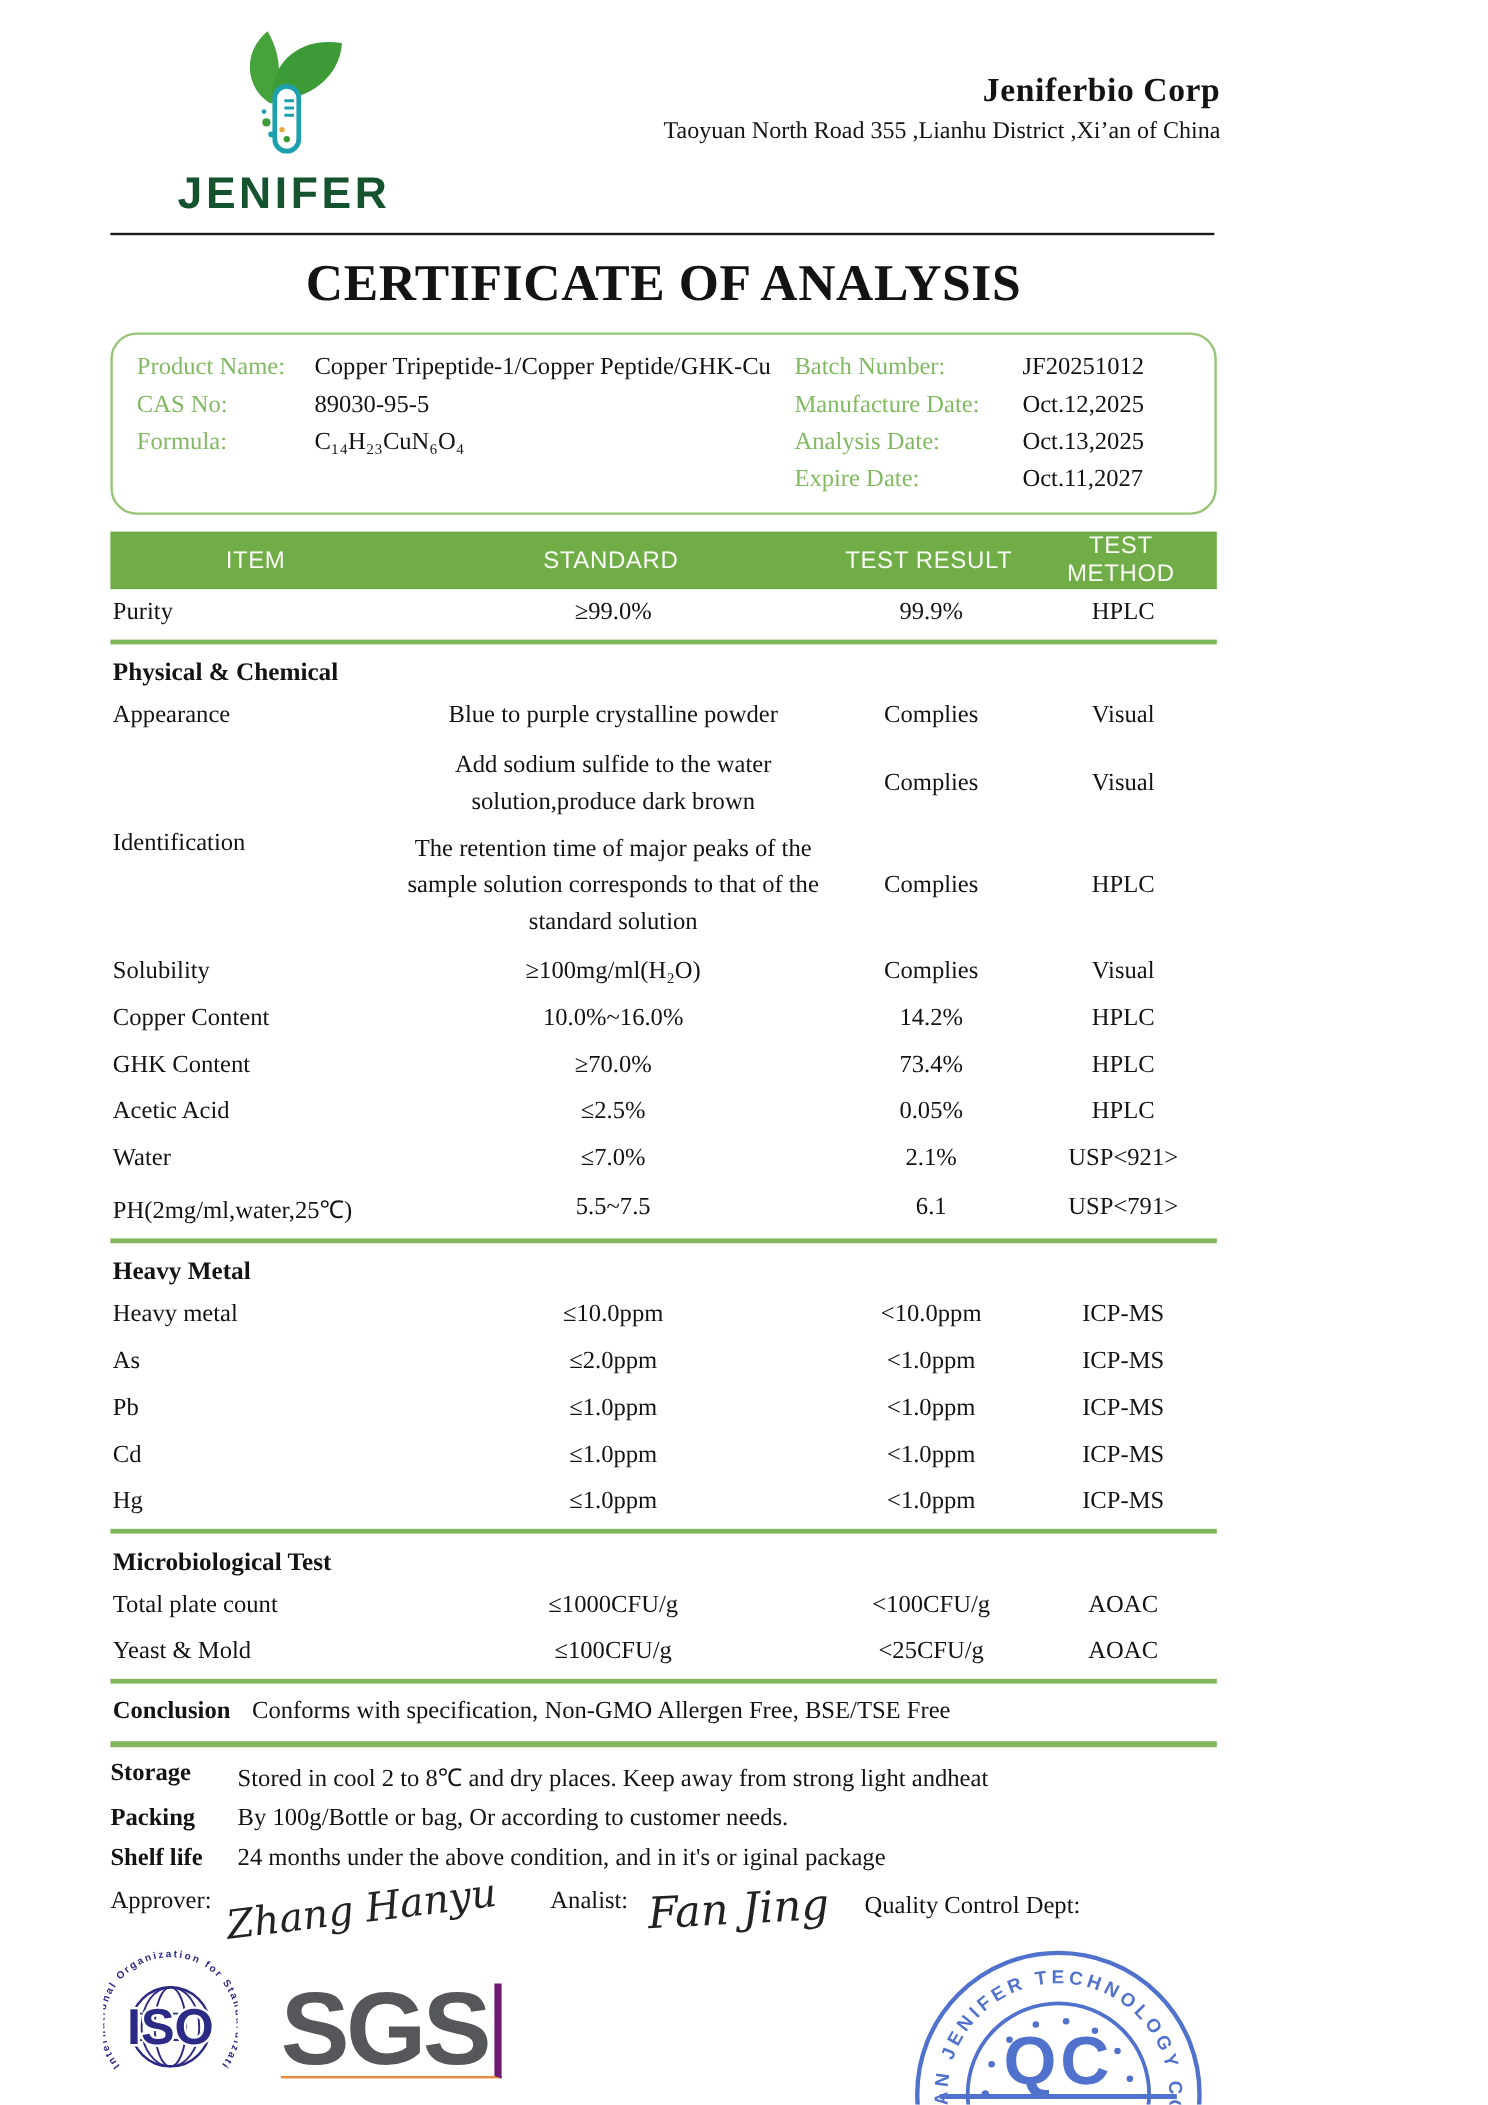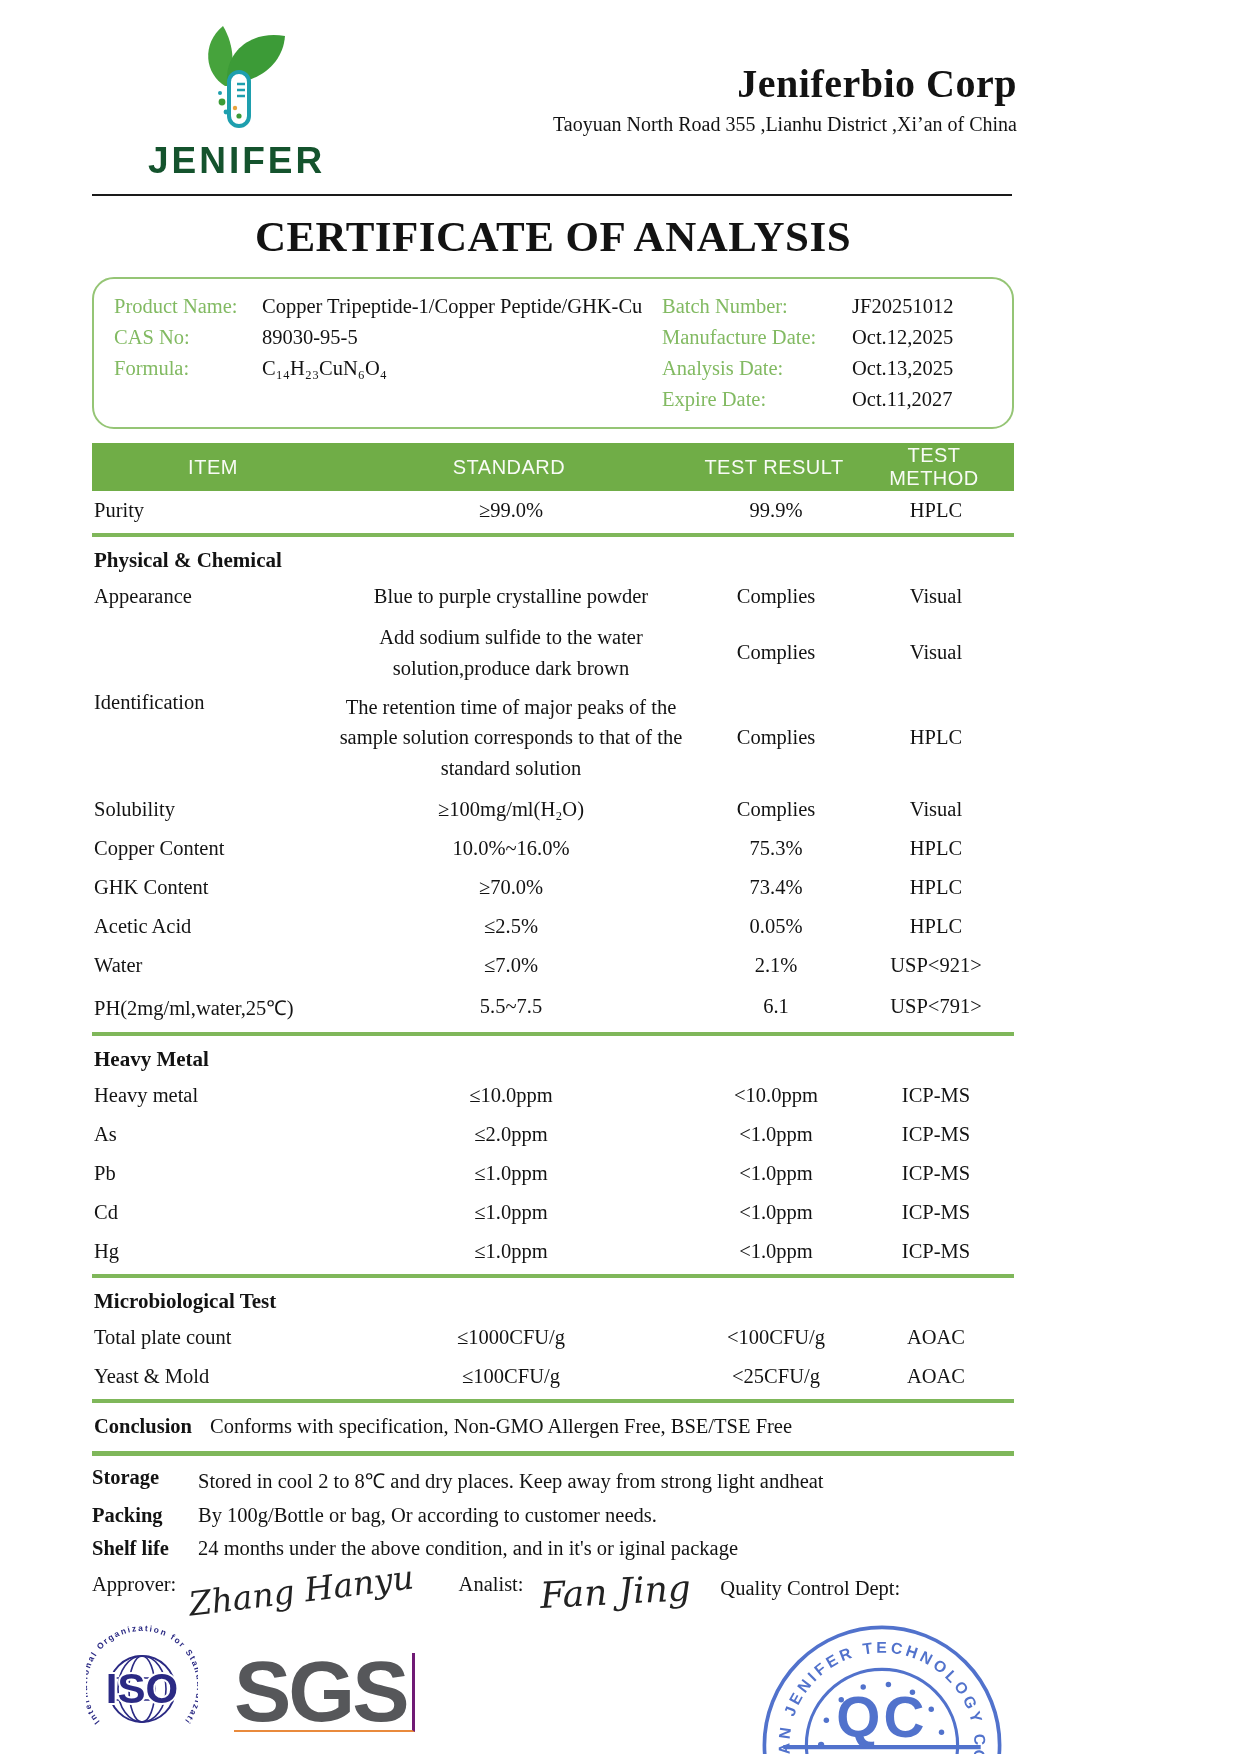--- a/index.html
+++ b/index.html
@@ -6,21 +6,21 @@
   .page{width:1240px;height:1754px;position:relative;background:#fff;overflow:hidden;
         font-family:"Liberation Serif",serif;color:#131313;}
   .inner{margin-left:92px;width:922px;}
 
   
   .header{display:flex;justify-content:space-between;align-items:flex-start;padding-top:20px;width:925px;}
   .logo-block{display:flex;flex-direction:column;align-items:center;margin-left:56px;}
   .logo-word{font-family:"Liberation Sans",sans-serif;font-weight:bold;font-size:37px;
              color:#14532d;letter-spacing:3px;margin-top:2px;}
   .company{text-align:right;margin-top:40px;}
-  .company-name{font-size:40px;font-weight:bold;letter-spacing:.5px;text-align:right;}
+  .company-name{font-size:28px;font-weight:bold;letter-spacing:.5px;text-align:right;}
   .company-address{font-size:20px;margin-top:6px;}
   .rule{height:2px;background:#1a1a1a;margin-top:12px;width:920px;}
 
   
   .title{font-size:43px;font-weight:bold;text-align:center;margin:16px 0 0;letter-spacing:.5px;}
 
   
   .info-box{border:2px solid #95c575;border-radius:22px;margin-top:16px;padding:12px 14px 12px 20px;display:flex;}
   .info-col{width:548px;}
   .info-col.right{width:auto;flex:1;}
@@ -65,21 +65,21 @@
   
   .stamp{position:absolute;left:664px;top:158px;width:252px;height:252px;opacity:.88;}
   .stamp text{font-family:"Liberation Sans",sans-serif;fill:#3a5fc5;}
   .ring-text{font-size:15px;font-weight:bold;letter-spacing:2.2px;}
   .qc-text{font-size:54px;font-weight:bold;letter-spacing:3px;}
   .pass-text{font-size:36px;font-weight:bold;letter-spacing:6px;}
 
   
   .footer{position:absolute;left:86px;bottom:6px;display:flex;align-items:flex-end;gap:36px;}
   .iso-logo text{font-family:"Liberation Sans",sans-serif;}
-  .sgs-wrap{border-right:3px solid #701a75;border-bottom:2px solid #e98a3c;padding:0 5px 0 0;margin-bottom:16px;}
+  .sgs-wrap{border-right:6px solid #701a75;border-bottom:2px solid #e98a3c;padding:0 5px 0 0;margin-bottom:16px;}
   .sgs-text{font-family:"Liberation Sans",sans-serif;font-weight:bold;font-size:86px;line-height:.9;
             color:#56575a;letter-spacing:-3px;}
 </style>
 </head>
 <body>
 
 <div class="page">
   <div class="inner">
 
     <div class="header">
@@ -182,21 +182,21 @@
         </div>
         <div class="trow">
           <span class="col-item">Solubility</span>
           <span class="col-standard">≥100mg/ml(H₂O)</span>
           <span class="col-result">Complies</span>
           <span class="col-method">Visual</span>
         </div>
         <div class="trow">
           <span class="col-item">Copper Content</span>
           <span class="col-standard">10.0%~16.0%</span>
-          <span class="col-result">75.3%</span>
+          <span class="col-result">14.2%</span>
           <span class="col-method">HPLC</span>
         </div>
         <div class="trow">
           <span class="col-item">GHK Content</span>
           <span class="col-standard">≥70.0%</span>
           <span class="col-result">73.4%</span>
           <span class="col-method">HPLC</span>
         </div>
         <div class="trow">
           <span class="col-item">Acetic Acid</span>

